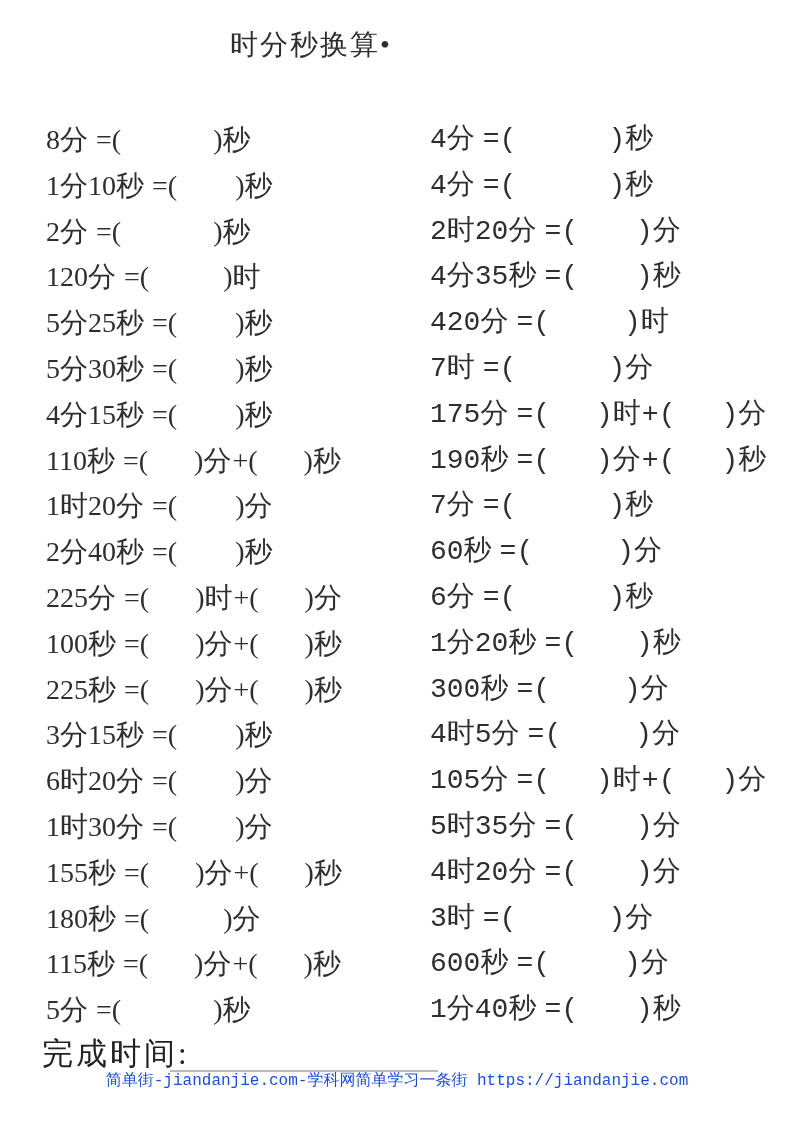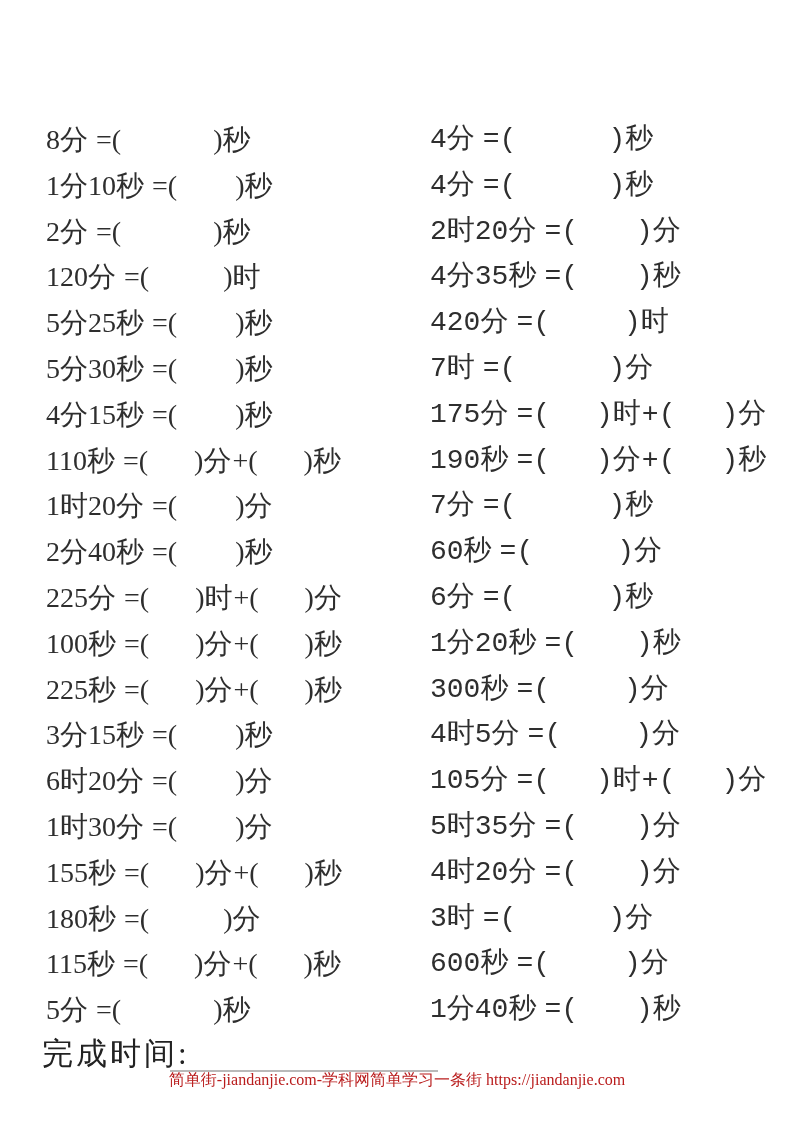--- a/index.html
+++ b/index.html
@@ -38,29 +38,30 @@
     color:#222;
   }
   .completion-line{
     position:absolute;left:170px;top:1038px;
     width:268px;height:32px;
     border-bottom:2px solid #b9b9b9;
   }
   .footer{
     position:absolute;left:0;top:1070px;width:100%;
     text-align:center;
-    font-family:Liberation Serif, serif;
+    font-family:Liberation Mono, monospace;
     font-size:16px;
-    color:#b91c1c;
+    color:#1d4ed8;
   }
 </style>
 </head>
 <body>
 
 <div class="page">
+  <h1 class="title">时分秒换算•</h1>
 
   <div class="col col-left" id="col-left">
       <div class="problem">
         <span>8分</span>
         <span class="eq">=(</span>
         <span class="gap" style="width:92px"></span>
         <span>)</span>
         <span>秒</span>
       </div>
       <div class="problem">

